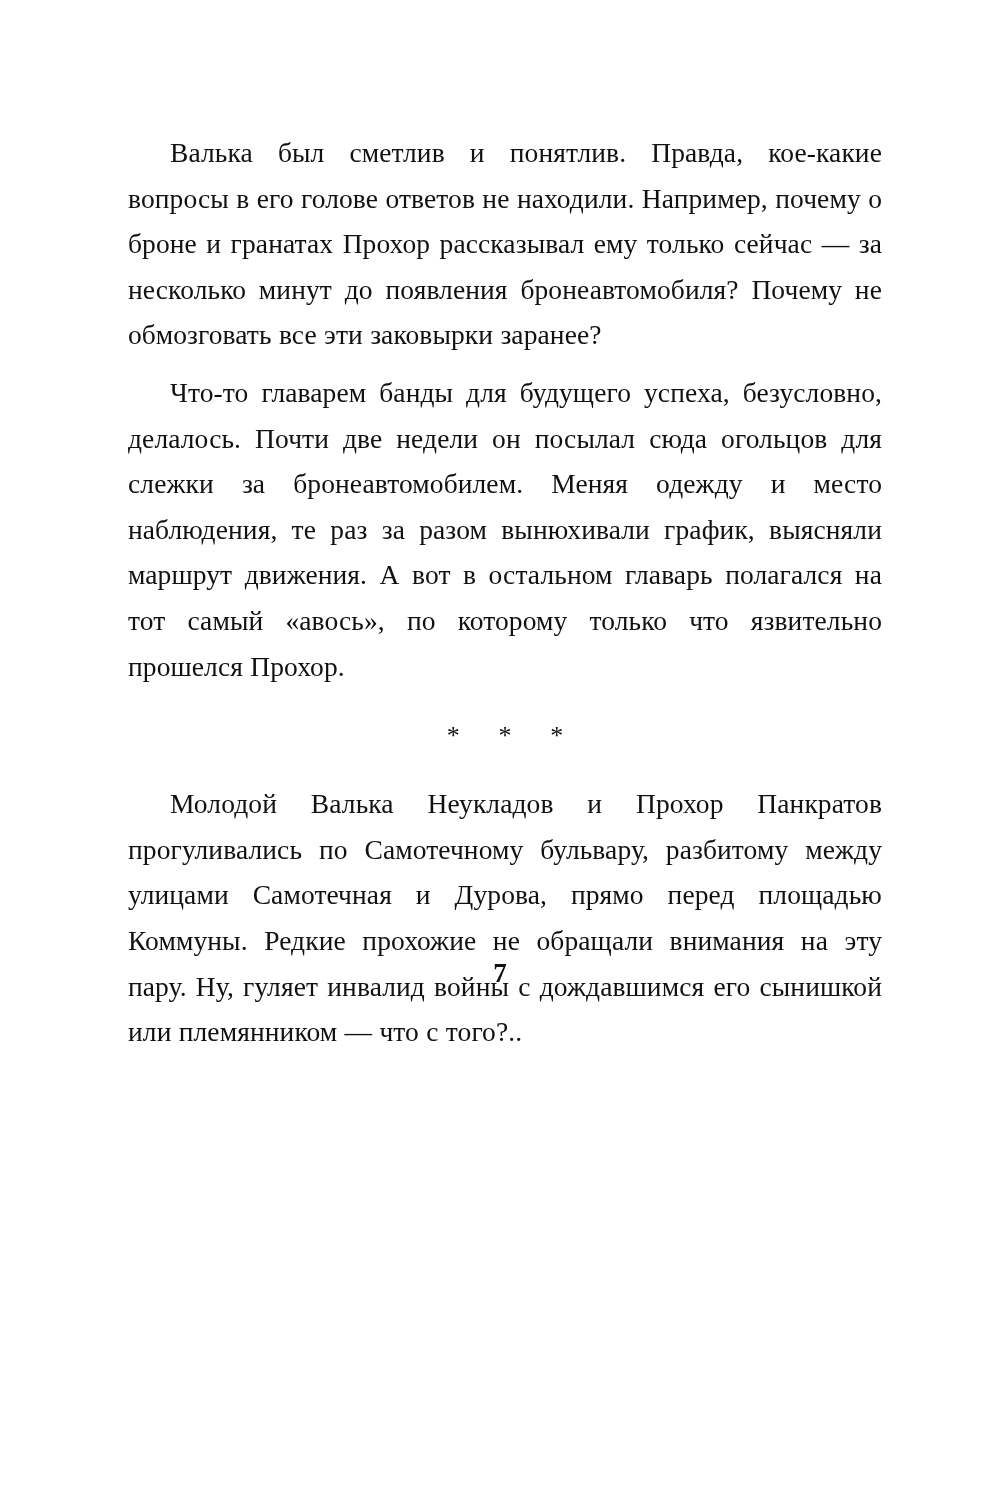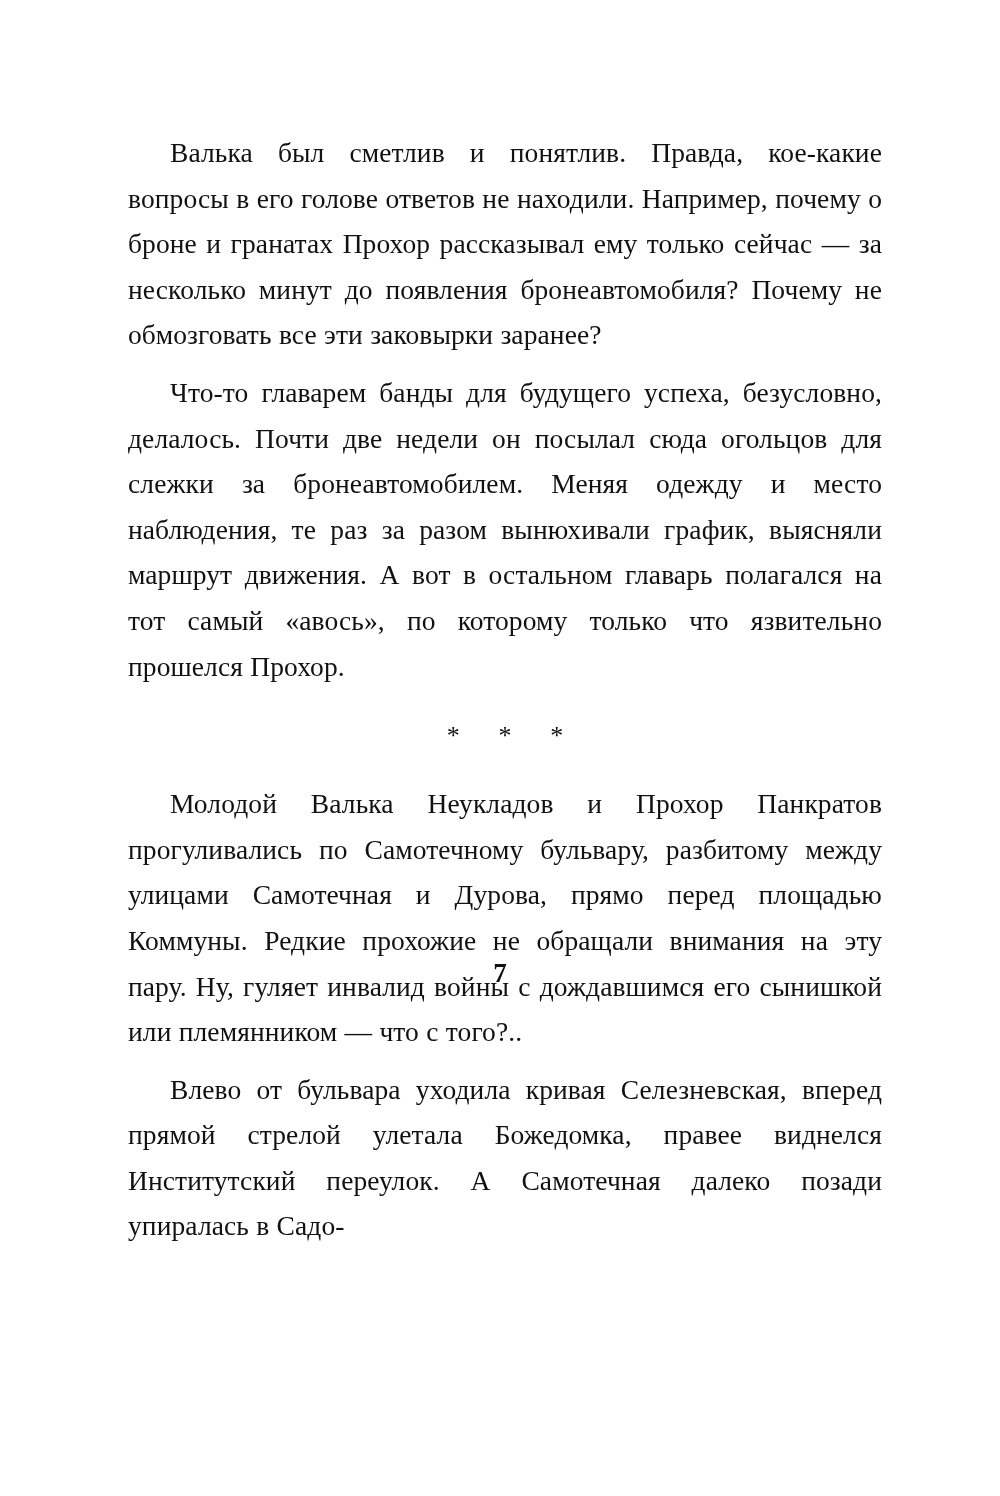--- a/index.html
+++ b/index.html
@@ -66,19 +66,18 @@
   <div class="body-text">
 
     <p class="para">Валька был сметлив и понятлив. Правда, кое-какие вопросы в его голове ответов не находили. Например, почему о броне и гранатах Прохор рассказывал ему только сейчас — за несколько минут до появления бронеавтомобиля? Почему не обмозговать все эти заковырки заранее?</p>
 
     <p class="para">Что-то главарем банды для будущего успеха, безусловно, делалось. Почти две недели он посылал сюда огольцов для слежки за бронеавтомобилем. Меняя одежду и место наблюдения, те раз за разом вынюхивали график, выясняли маршрут движения. А вот в остальном главарь полагался на тот самый «авось», по которому только что язвительно прошелся Прохор.</p>
 
     <div class="separator">* * *</div>
 
     <p class="para">Молодой Валька Неукладов и Прохор Панкратов прогуливались по Самотечному бульвару, разбитому между улицами Самотечная и Дурова, прямо перед площадью Коммуны. Редкие прохожие не обращали внимания на эту пару. Ну, гуляет инвалид войны с дождавшимся его сынишкой или племянником — что с того?..</p>
 
-    <p class="para">Влево от бульвара уходила кривая Селезневская, вперед прямой стрелой улетала Божедомка, правее виднелся Институтский переулок. А Самотечная далеко позади упиралась в Садо-</p>
 
   </div>
 
   <div class="page-number">7</div>
 
 </div>
 
 </body></html>

